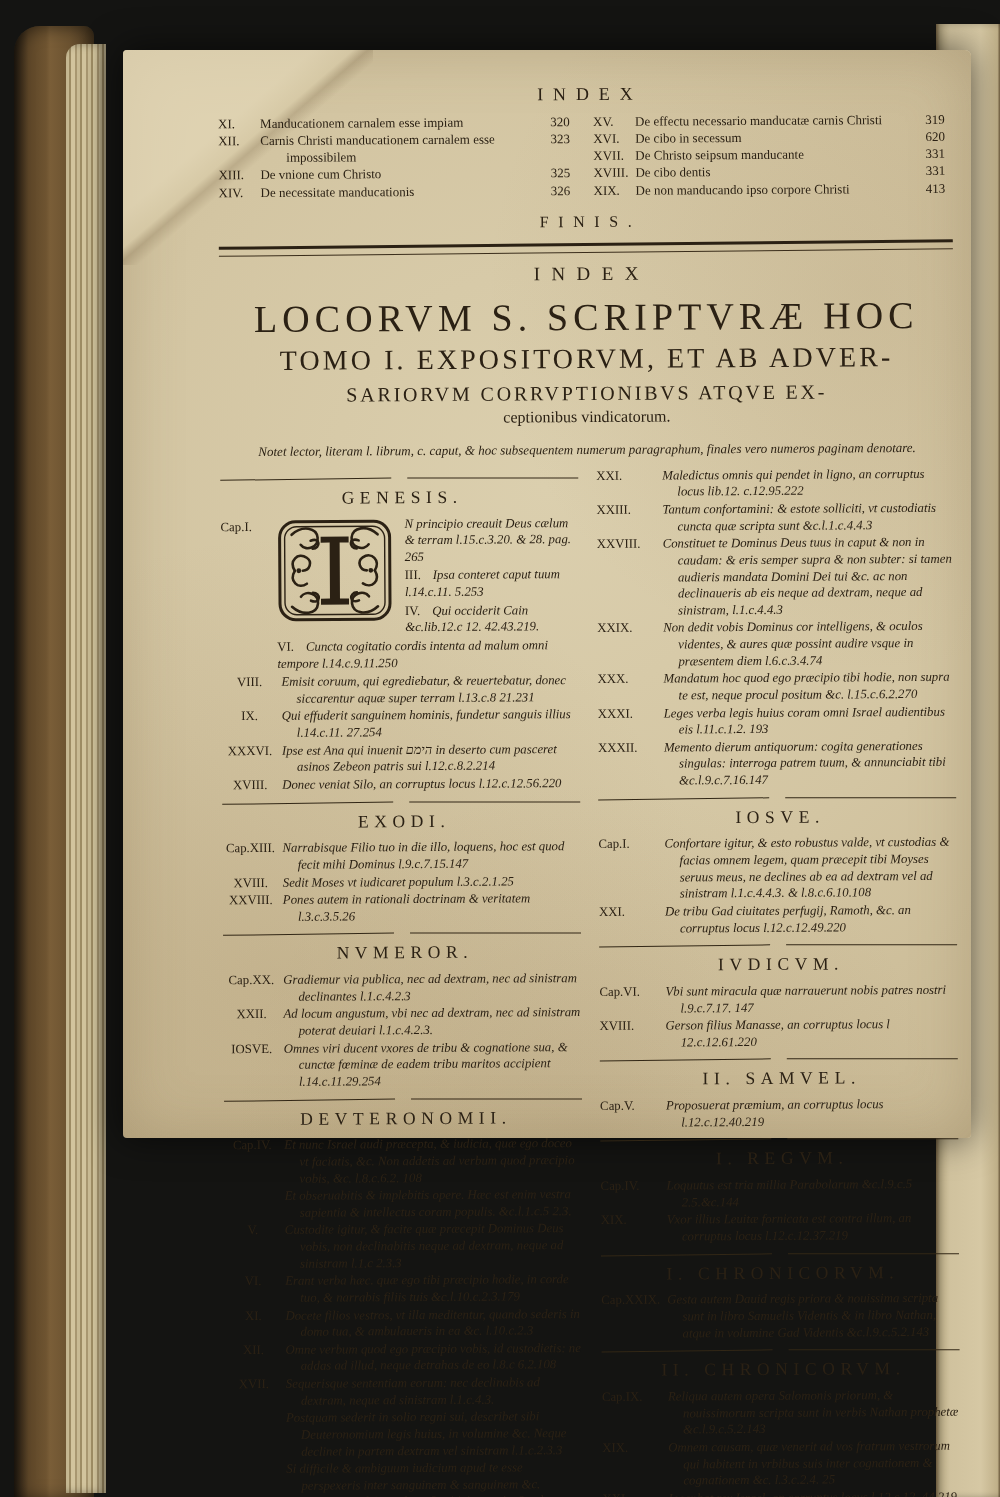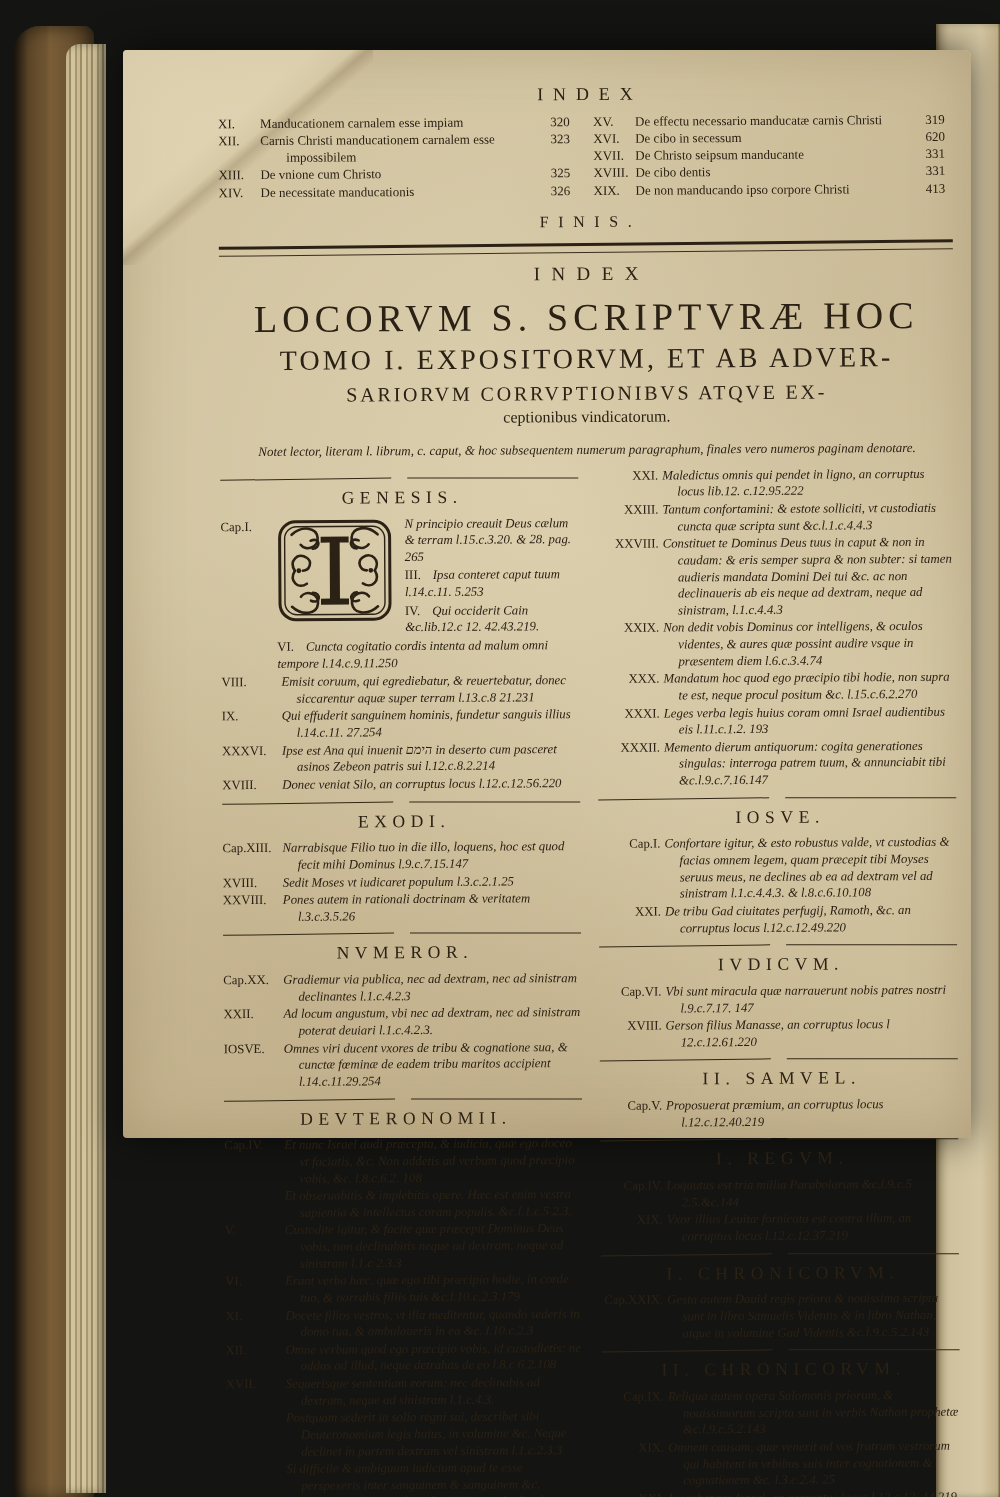--- a/index.html
+++ b/index.html
@@ -88,22 +88,22 @@
   .rule{display:flex;gap:16px;margin:9px 0 7px;}
   .rule span{flex:1;border-top:1.6px solid #32271665;border-top-color:#322716;}
   .rule span:first-child{transform:rotate(-0.4deg);}
   .rule span:last-child{transform:rotate(0.35deg);}
   .col-heading{
     text-align:center;font-size:17.5px;letter-spacing:.32em;padding-left:.32em;
     margin:2px 0 7px;font-style:normal;
   }
   .entry{display:flex;margin-bottom:1px;}
   .enum{flex:none;font-style:normal;padding-right:4px;}
-  .mcol-left .enum{width:56px;}
-  .mcol-right .enum{width:62px;text-align:right;}
+  .mcol-left .enum{width:56px;text-align:center;}
+  .mcol-right .enum{width:62px;}
   .etext{flex:1;display:block;font-style:italic;padding-left:15px;text-indent:-15px;}
   
   .genesis-top{position:relative;padding-left:56px;min-height:118px;}
   .gnum{position:absolute;left:0;top:2px;font-style:normal;}
   .dropcap{
     float:left;width:116px;height:104px;margin:2px 12px 2px 0;
   }
   .gline{margin:0 0 2px;font-style:italic;}
   .gline .inum{font-style:normal;margin-right:12px;}
   .clear{clear:both;}

